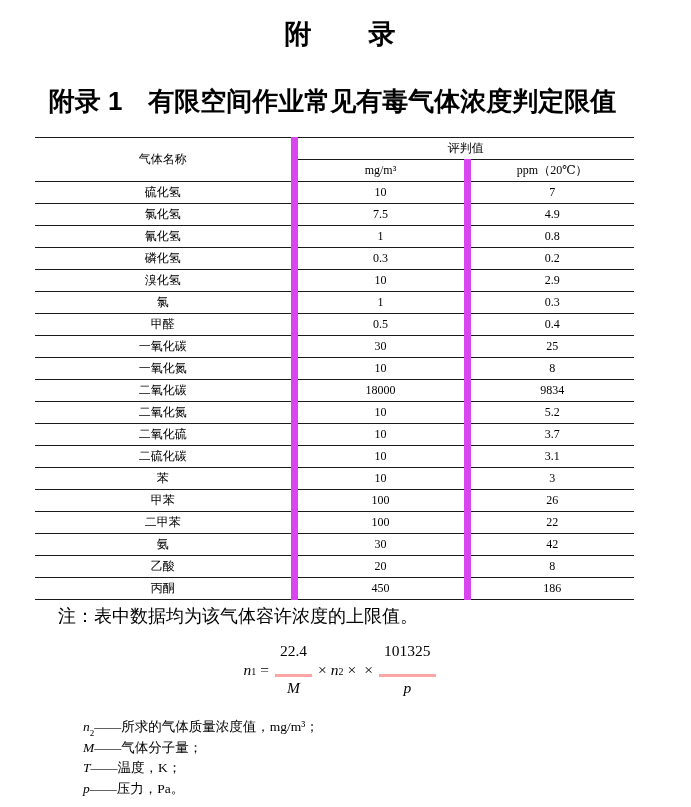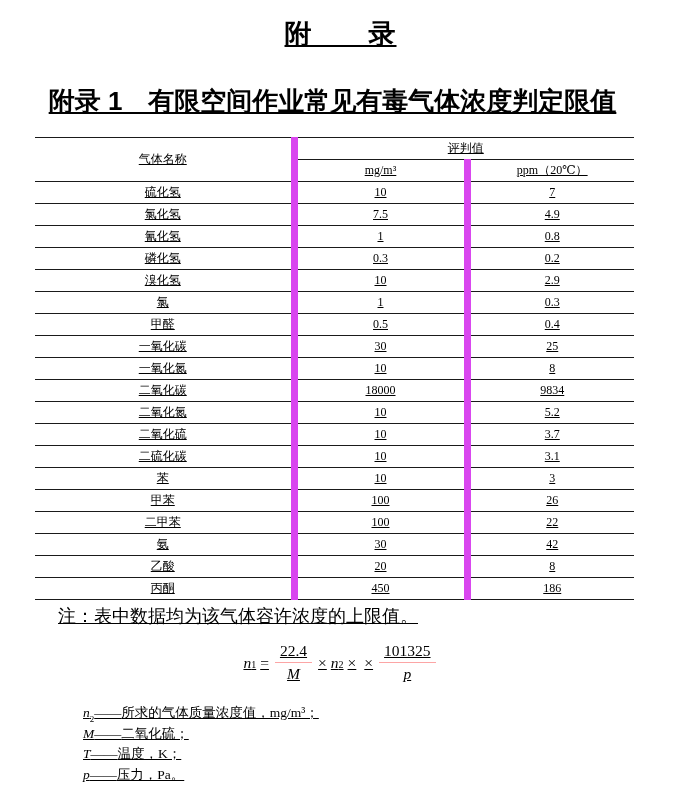--- a/index.html
+++ b/index.html
@@ -4,21 +4,20 @@
 <style>
   html, body { margin: 0; padding: 0; background: #ffffff; }
   .page {
     position: relative;
     width: 681px;
     height: 807px;
     background: #ffffff;
     color: #000000;
     font-family: "Liberation Serif", "DejaVu Serif", serif;
     overflow: hidden;
-    text-decoration: underline;
   }
   .title {
     margin: 0;
     padding-top: 18px;
     text-align: center;
     font-family: "Liberation Sans", "DejaVu Sans", sans-serif;
     font-weight: 700;
     font-size: 27px;
     line-height: 32px;
     letter-spacing: 1px;
@@ -67,22 +66,22 @@
   .formula sub { font-size: 10px; line-height: 0; position: relative; top: 2px; }
   .formula .op { margin: 0 4px; }
   .frac {
     display: inline-flex;
     flex-direction: column;
     align-items: center;
     vertical-align: middle;
     margin: 0 2px;
   }
   .frac .num {
-    border-bottom: 1px solid #fca5a5;
-    padding: 0 5px 2px 5px;
+    border-bottom: 3px solid #fca5a5;
+    padding: 0 5px 14px 5px;
   }
   .frac .den { padding-top: 2px; }
   .defs {
     margin: 20px 0 0 48px;
     font-size: 13.5px;
   }
   .def-line {
     display: flex;
     align-items: baseline;
     line-height: 20.5px;
@@ -259,21 +258,21 @@
 
   <div class="defs">
 
     <div class="def-line">
       <span class="def-label"></span>
       <span><span class="var">n</span><sub>2</sub><span>——</span><span>所求的气体质量浓度值，mg/m³；</span></span>
     </div>
 
     <div class="def-line">
       <span class="def-label"></span>
-      <span><span class="var">M</span><sub></sub><span>——</span><span>二氧化硫；</span></span>
+      <span><span class="var">M</span><sub></sub><span>——</span><span>气体分子量；</span></span>
     </div>
 
     <div class="def-line">
       <span class="def-label"></span>
       <span><span class="var">T</span><sub></sub><span>——</span><span>温度，K；</span></span>
     </div>
 
     <div class="def-line">
       <span class="def-label"></span>
       <span><span class="var">p</span><sub></sub><span>——</span><span>压力，Pa。</span></span>

